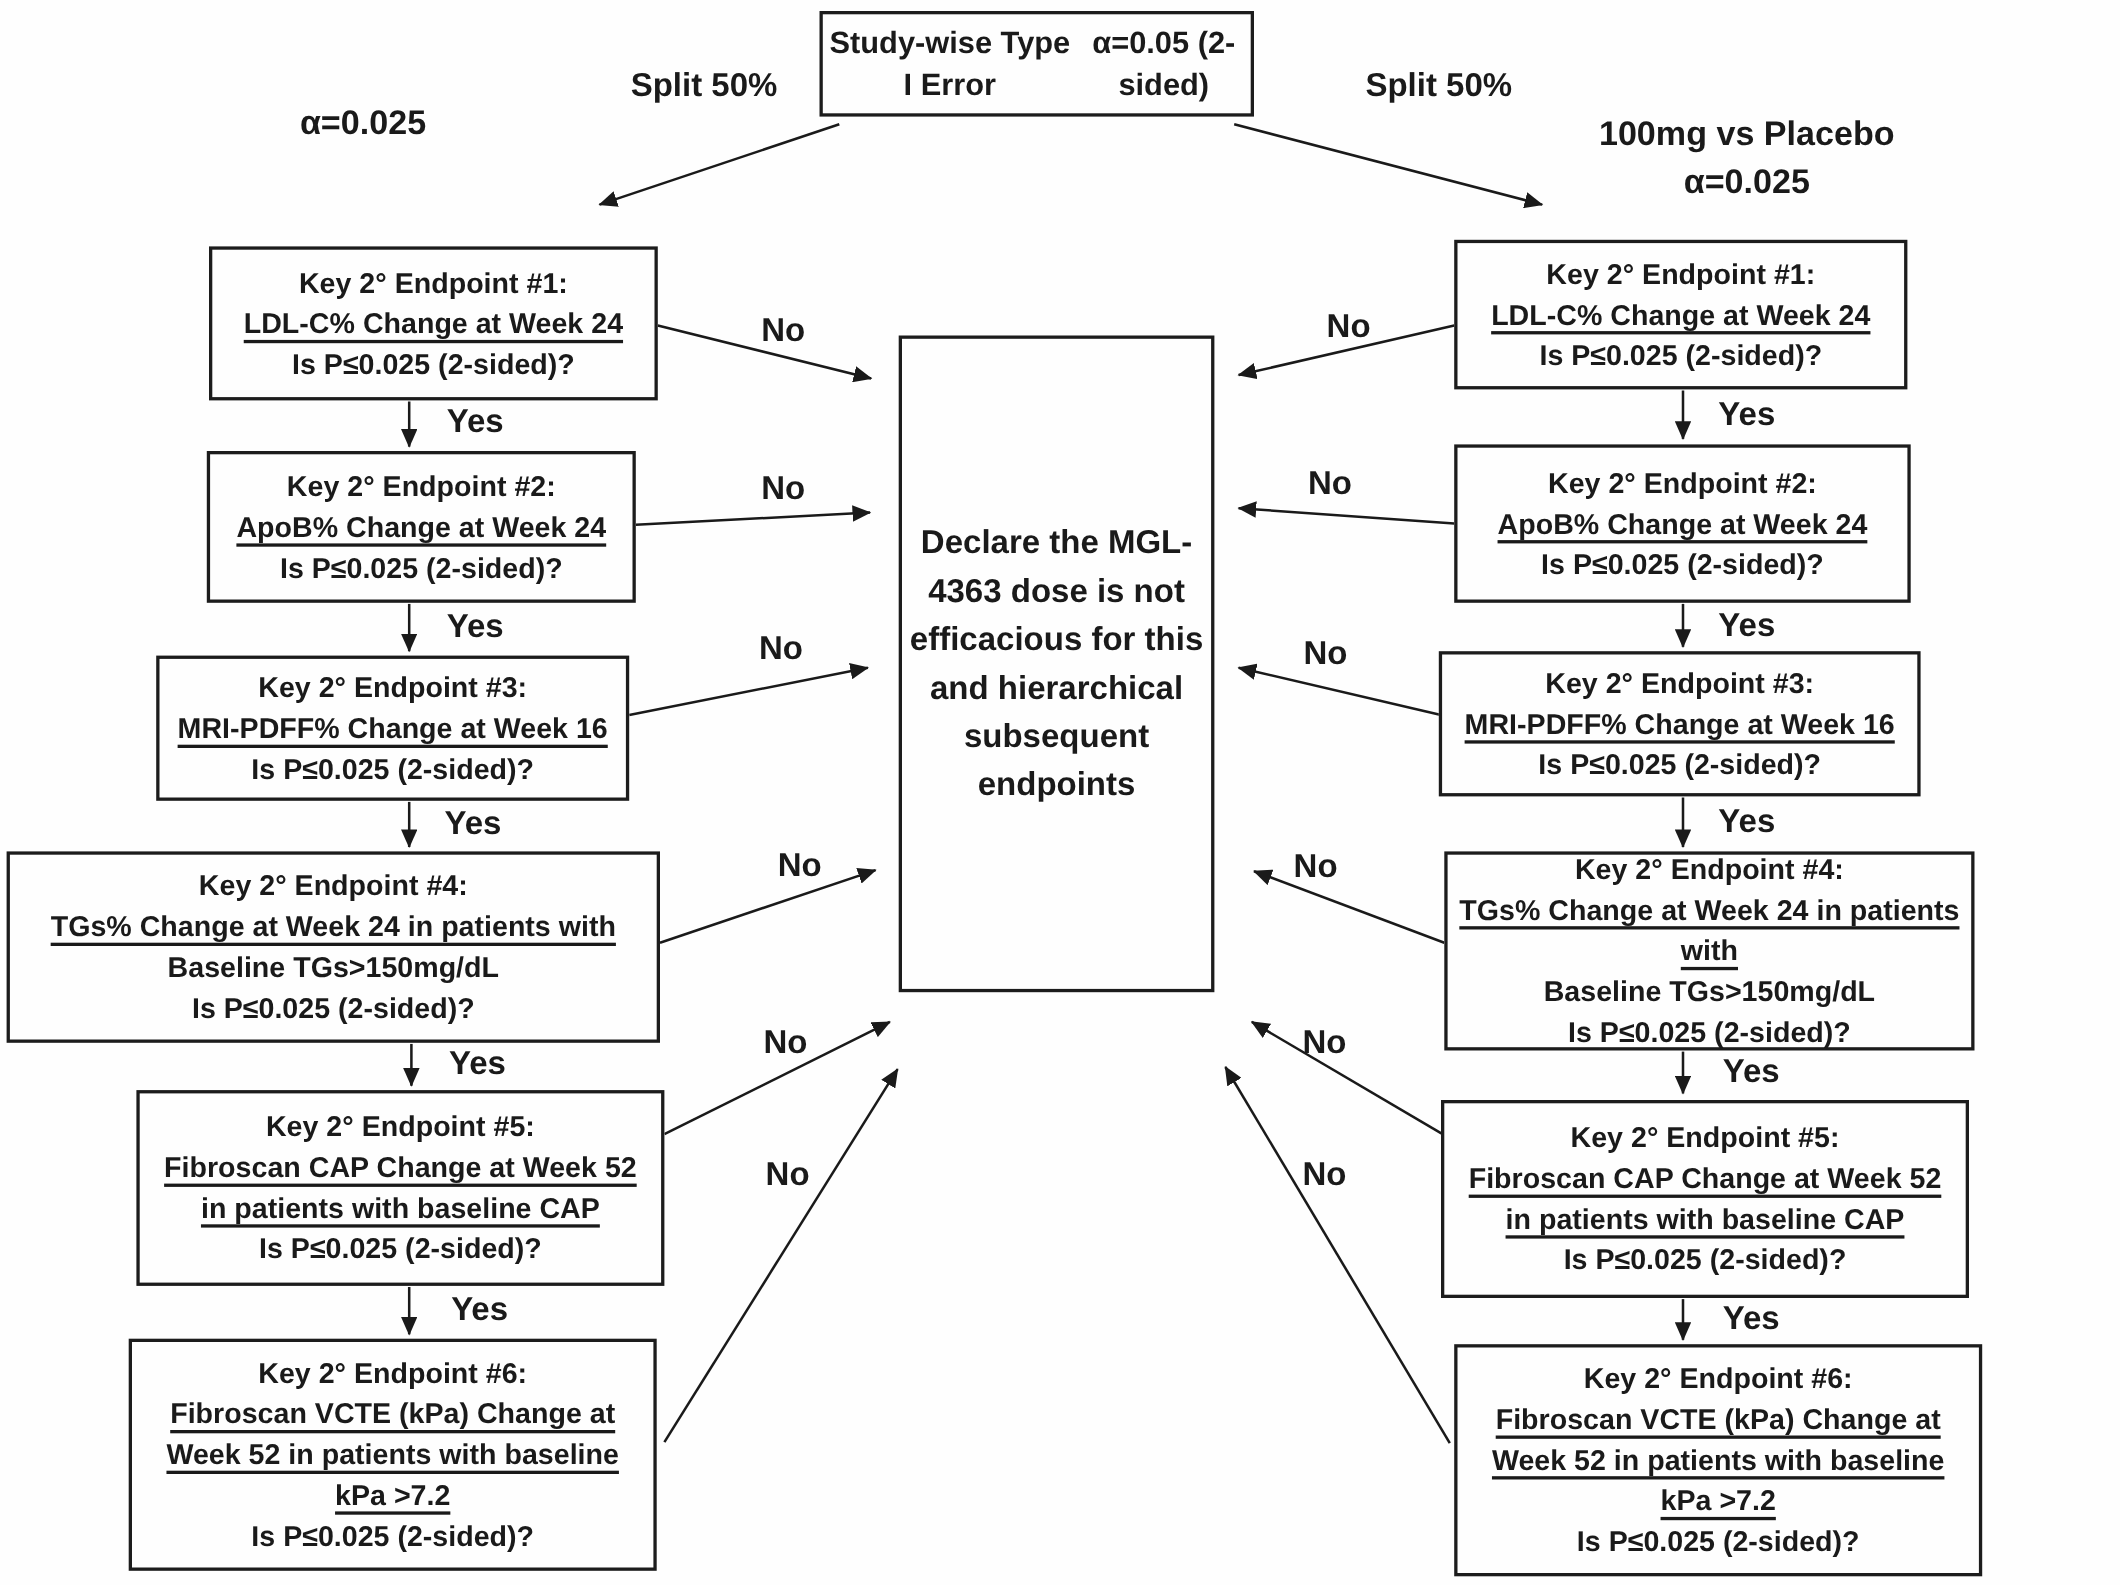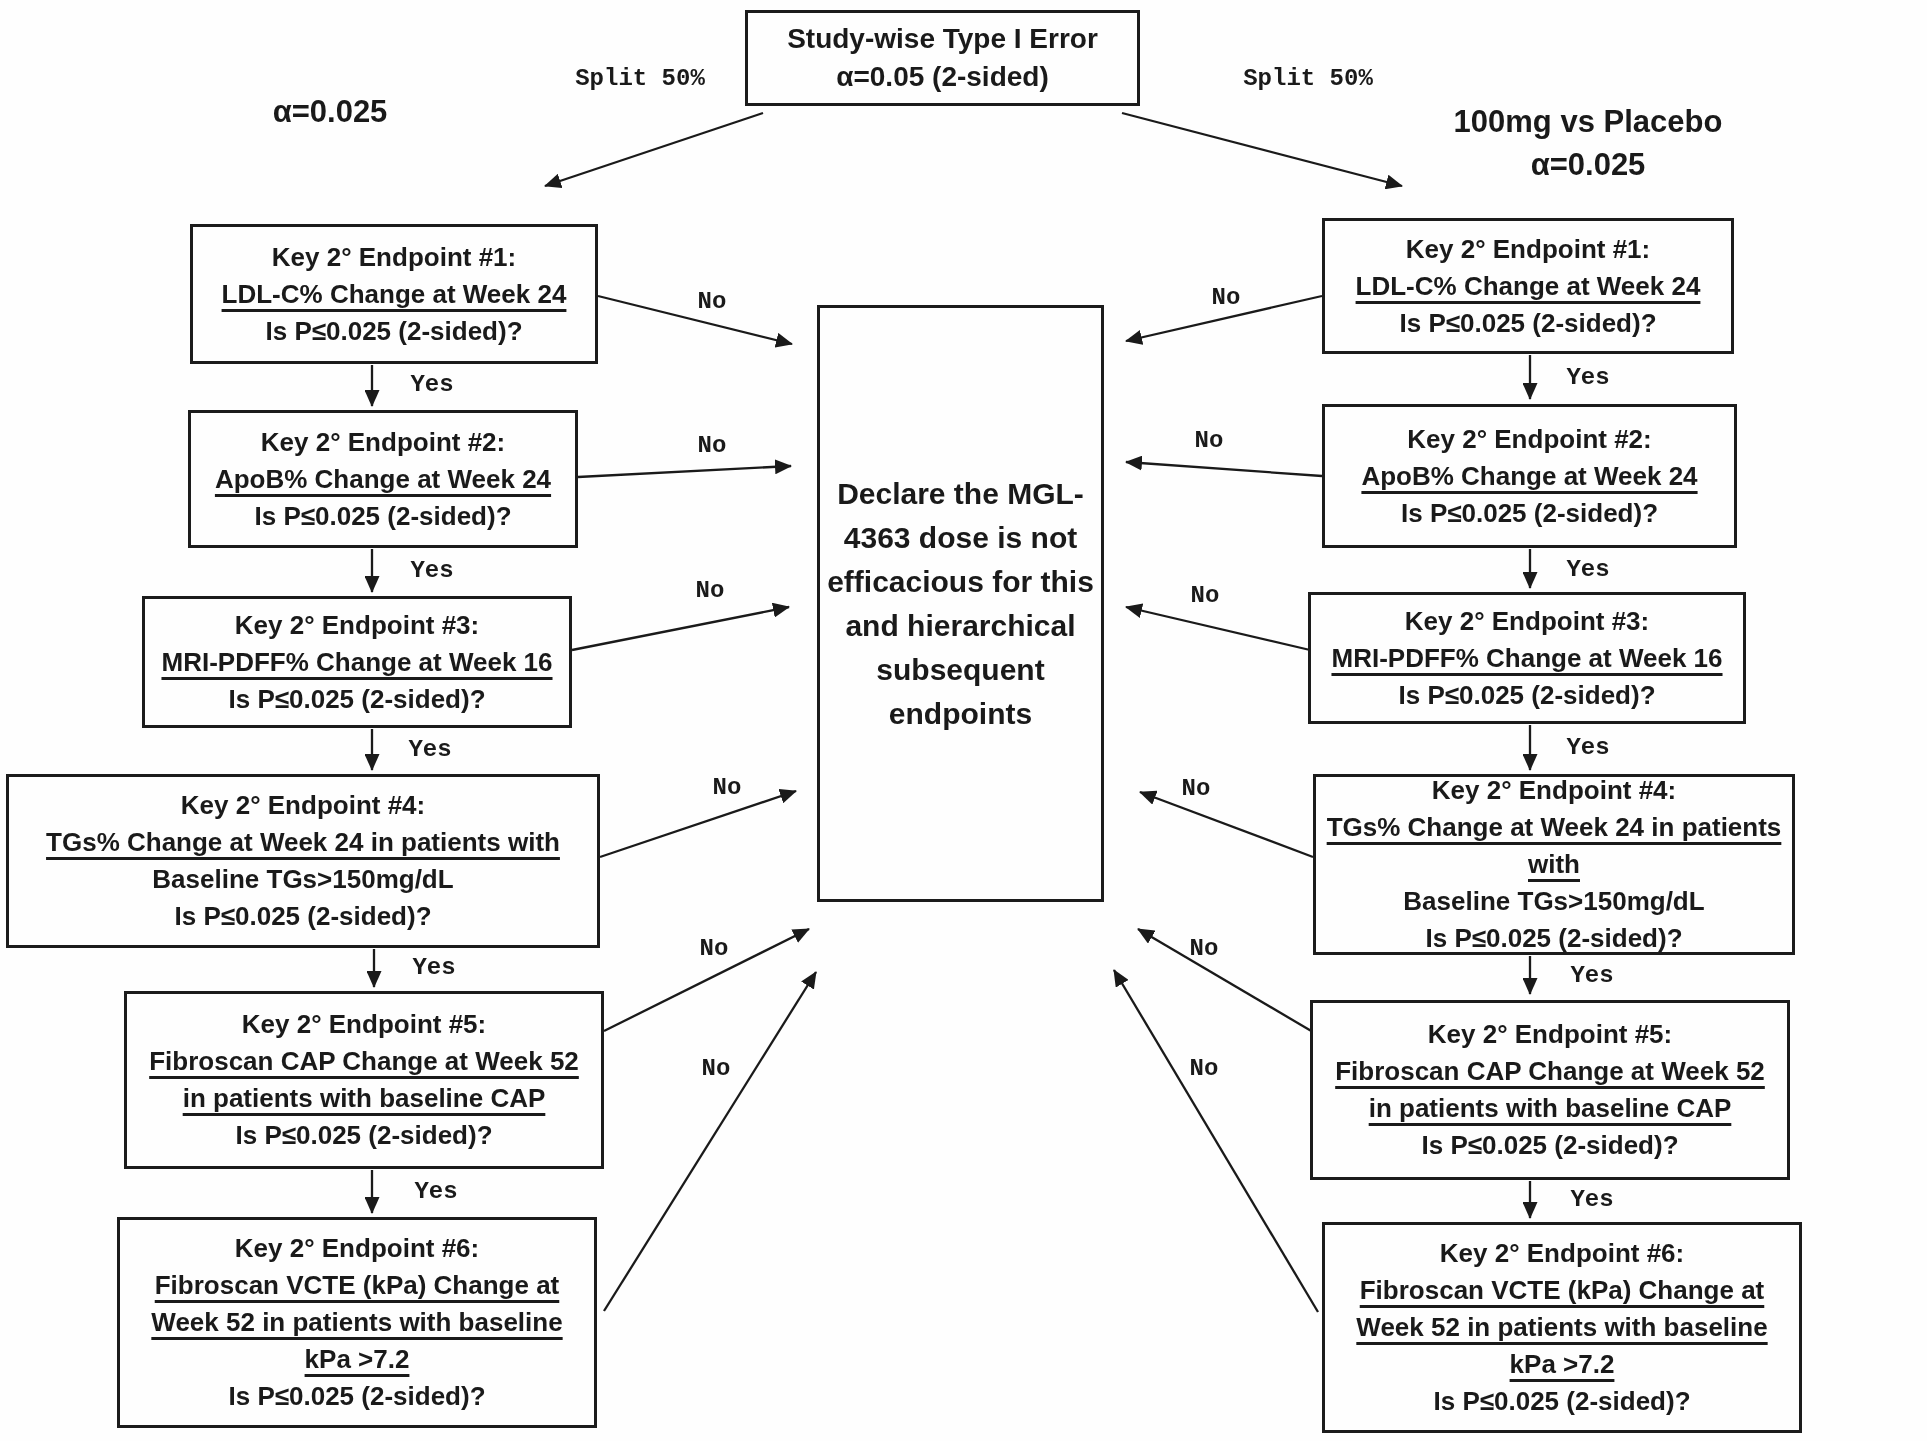--- a/index.html
+++ b/index.html
@@ -10,34 +10,34 @@
   #arrows{position:absolute;left:0;top:0;width:1927px;height:1441px;pointer-events:none;}
   .ebox{
     position:absolute;box-sizing:border-box;border:3px solid #1c1c1c;background:#fefefe;
     display:flex;flex-direction:column;justify-content:center;align-items:center;
     text-align:center;font-size:26px;font-weight:700;line-height:37px;padding:8px 6px;
   }
   .ebox .bl{white-space:nowrap;}
   .u{text-decoration:underline;text-decoration-thickness:2.5px;text-underline-offset:6px;}
   .tbox{
     position:absolute;box-sizing:border-box;border:3px solid #1c1c1c;background:#fefefe;
-    display:flex;flex-direction:column;justify-content:center;align-items:center;
+    display:flex;justify-content:center;align-items:center;
     text-align:center;font-size:28px;font-weight:700;line-height:38px;
   }
   .cbox{
     position:absolute;box-sizing:border-box;border:3px solid #1c1c1c;background:#fefefe;
     display:flex;flex-direction:column;justify-content:center;align-items:center;
     text-align:center;font-size:30px;font-weight:700;line-height:44px;
   }
   .hdr{
     position:absolute;text-align:center;font-size:31px;font-weight:700;line-height:43px;
   }
   .lbl{
-    position:absolute;transform:translate(-50%,-50%);font-size:24px;font-weight:700;
-    white-space:nowrap;background:transparent;font-family:Liberation Mono, monospace;
+    position:absolute;transform:translate(-50%,-50%);font-size:30px;font-weight:700;
+    white-space:nowrap;background:transparent;
   }
 </style>
 </head>
 <body>
 
 <div id="canvas">
 
   <svg id="arrows" viewBox="0 0 1927 1441">
     <defs>
       <marker id="ah" markerUnits="userSpaceOnUse" markerWidth="18" markerHeight="15" refX="16" refY="7.5" orient="auto">

